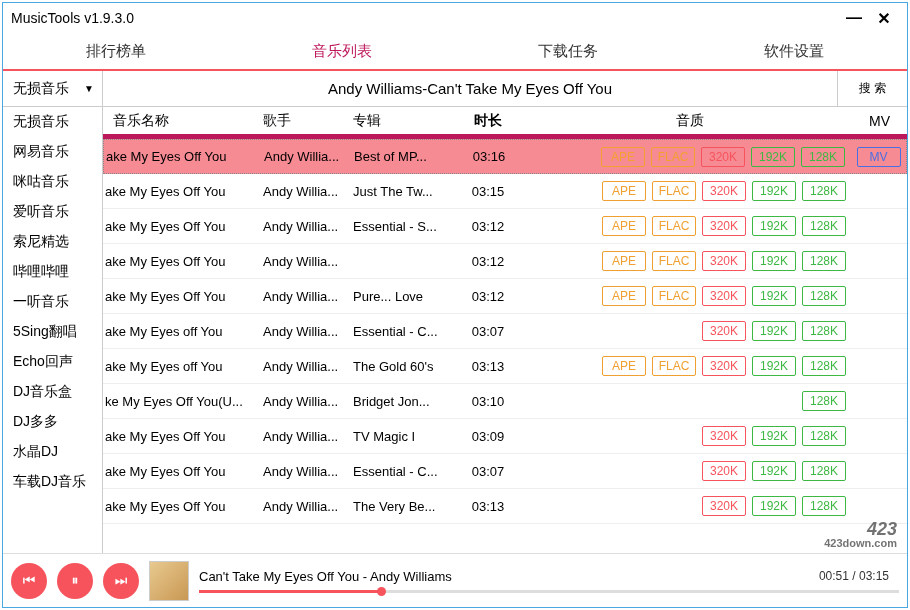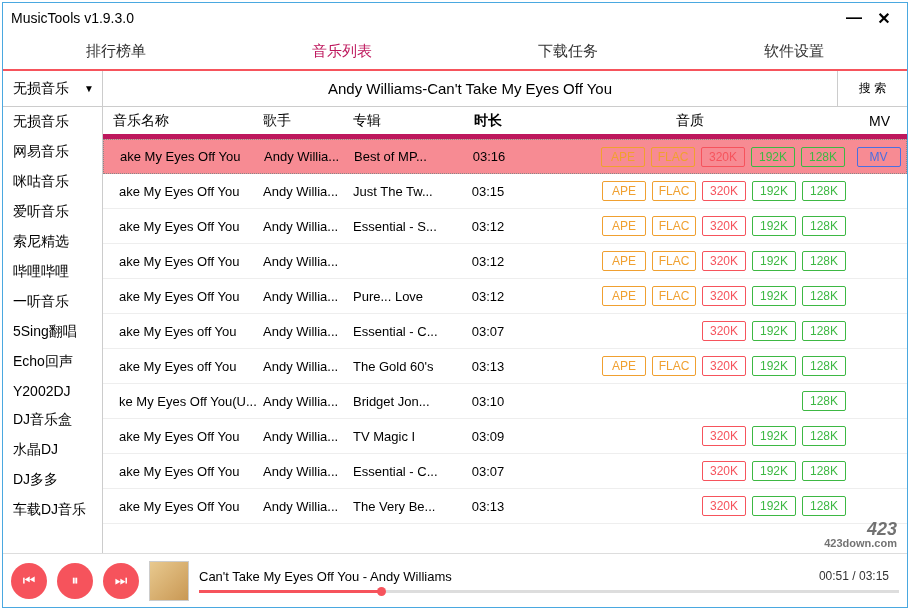--- a/index.html
+++ b/index.html
@@ -26,21 +26,21 @@
 .table-header { display: flex; height: 32px; border-bottom: 5px solid #be185d; align-items: center; font-size: 14px; }
 .col-name { width: 160px; padding-left: 10px; }
 .col-artist { width: 90px; }
 .col-album { width: 95px; }
 .col-duration { width: 80px; text-align: center; font-weight: bold; }
 .col-quality { flex: 1; text-align: center; }
 .col-mv { width: 55px; text-align: center; }
 .table-body { flex: 1; overflow-y: auto; }
 .row { display: flex; height: 35px; align-items: center; font-size: 13px; border-bottom: 1px solid #eee; }
 .row.selected { background: #f78b93; border: 1px dotted #888; }
-.row .cell-name { width: 160px; padding-left: 16px; white-space: nowrap; overflow: hidden; }
+.row .cell-name { width: 160px; padding-left: 2px; white-space: nowrap; overflow: hidden; }
 .row .cell-artist { width: 90px; white-space: nowrap; overflow: hidden; }
 .row .cell-album { width: 95px; white-space: nowrap; overflow: hidden; }
 .row .cell-duration { width: 80px; text-align: center; }
 .row .cell-quality { flex: 1; display: flex; gap: 6px; justify-content: flex-end; padding-right: 6px; }
 .row .cell-mv { width: 55px; text-align: center; }
 .badge { display: inline-block; min-width: 44px; padding: 2px 4px; text-align: center; font-size: 12px; border: 1px solid; border-radius: 2px; background: #fff; }
 .badge.ape, .badge.flac { color: #f0a030; border-color: #f0a030; }
 .badge.k320 { color: #f6535c; border-color: #f6535c; }
 .badge.k192 { color: #3db843; border-color: #3db843; }
 .badge.k128 { color: #3db843; border-color: #3db843; }
@@ -89,24 +89,23 @@
     <div class="dropdown" id="dropdown">
         <div class="dropdown-item">无损音乐</div>
         <div class="dropdown-item">网易音乐</div>
         <div class="dropdown-item">咪咕音乐</div>
         <div class="dropdown-item">爱听音乐</div>
         <div class="dropdown-item">索尼精选</div>
         <div class="dropdown-item">哔哩哔哩</div>
         <div class="dropdown-item">一听音乐</div>
         <div class="dropdown-item">5Sing翻唱</div>
         <div class="dropdown-item">Echo回声</div>
-        <div class="dropdown-item">Y2002DJ</div>
         <div class="dropdown-item">DJ音乐盒</div>
+        <div class="dropdown-item">DJ多多</div>
         <div class="dropdown-item">水晶DJ</div>
-        <div class="dropdown-item">DJ多多</div>
         <div class="dropdown-item">车载DJ音乐</div>
       </div>
     <div class="table-wrap">
       <div class="table-header">
         <div class="col-name">音乐名称</div>
         <div class="col-artist">歌手</div>
         <div class="col-album">专辑</div>
         <div class="col-duration">时长</div>
         <div class="col-quality">音质</div>
         <div class="col-mv">MV</div>

